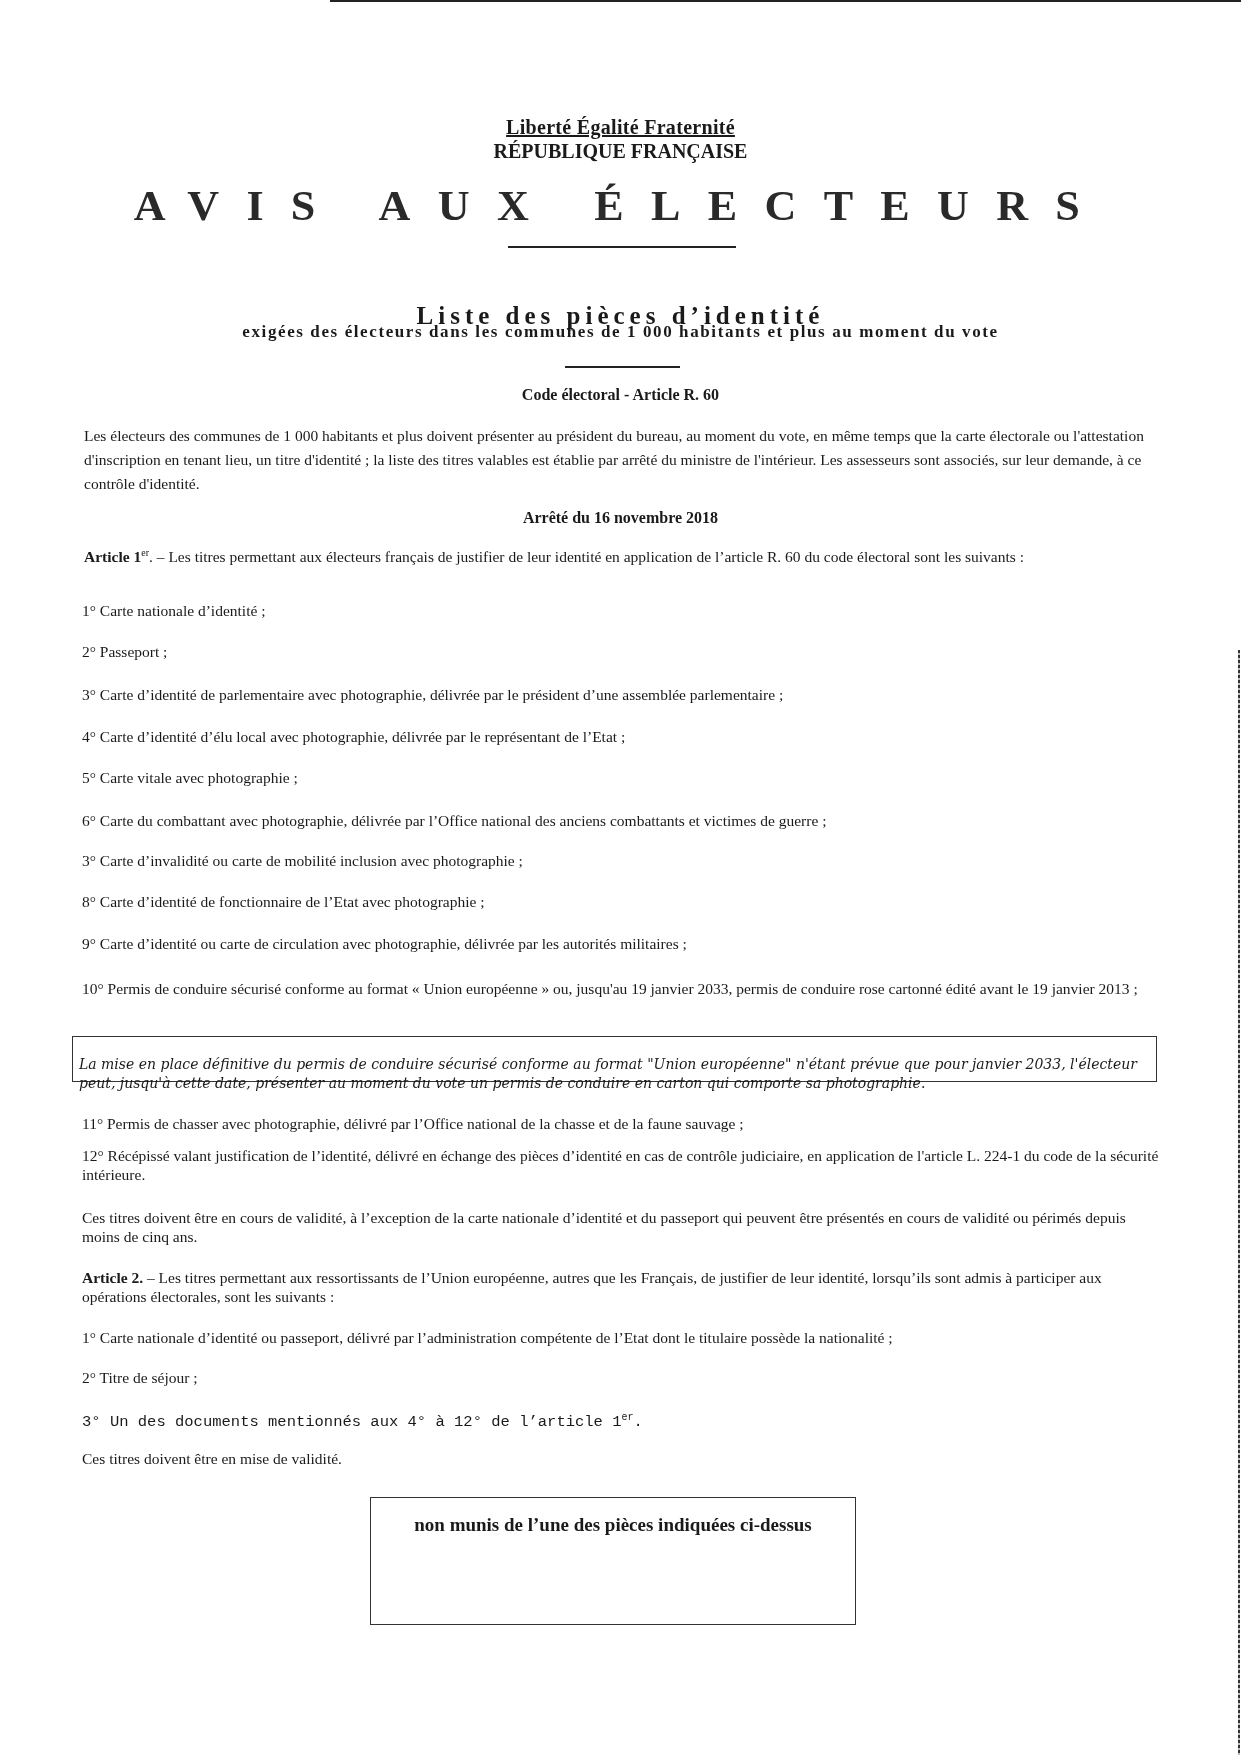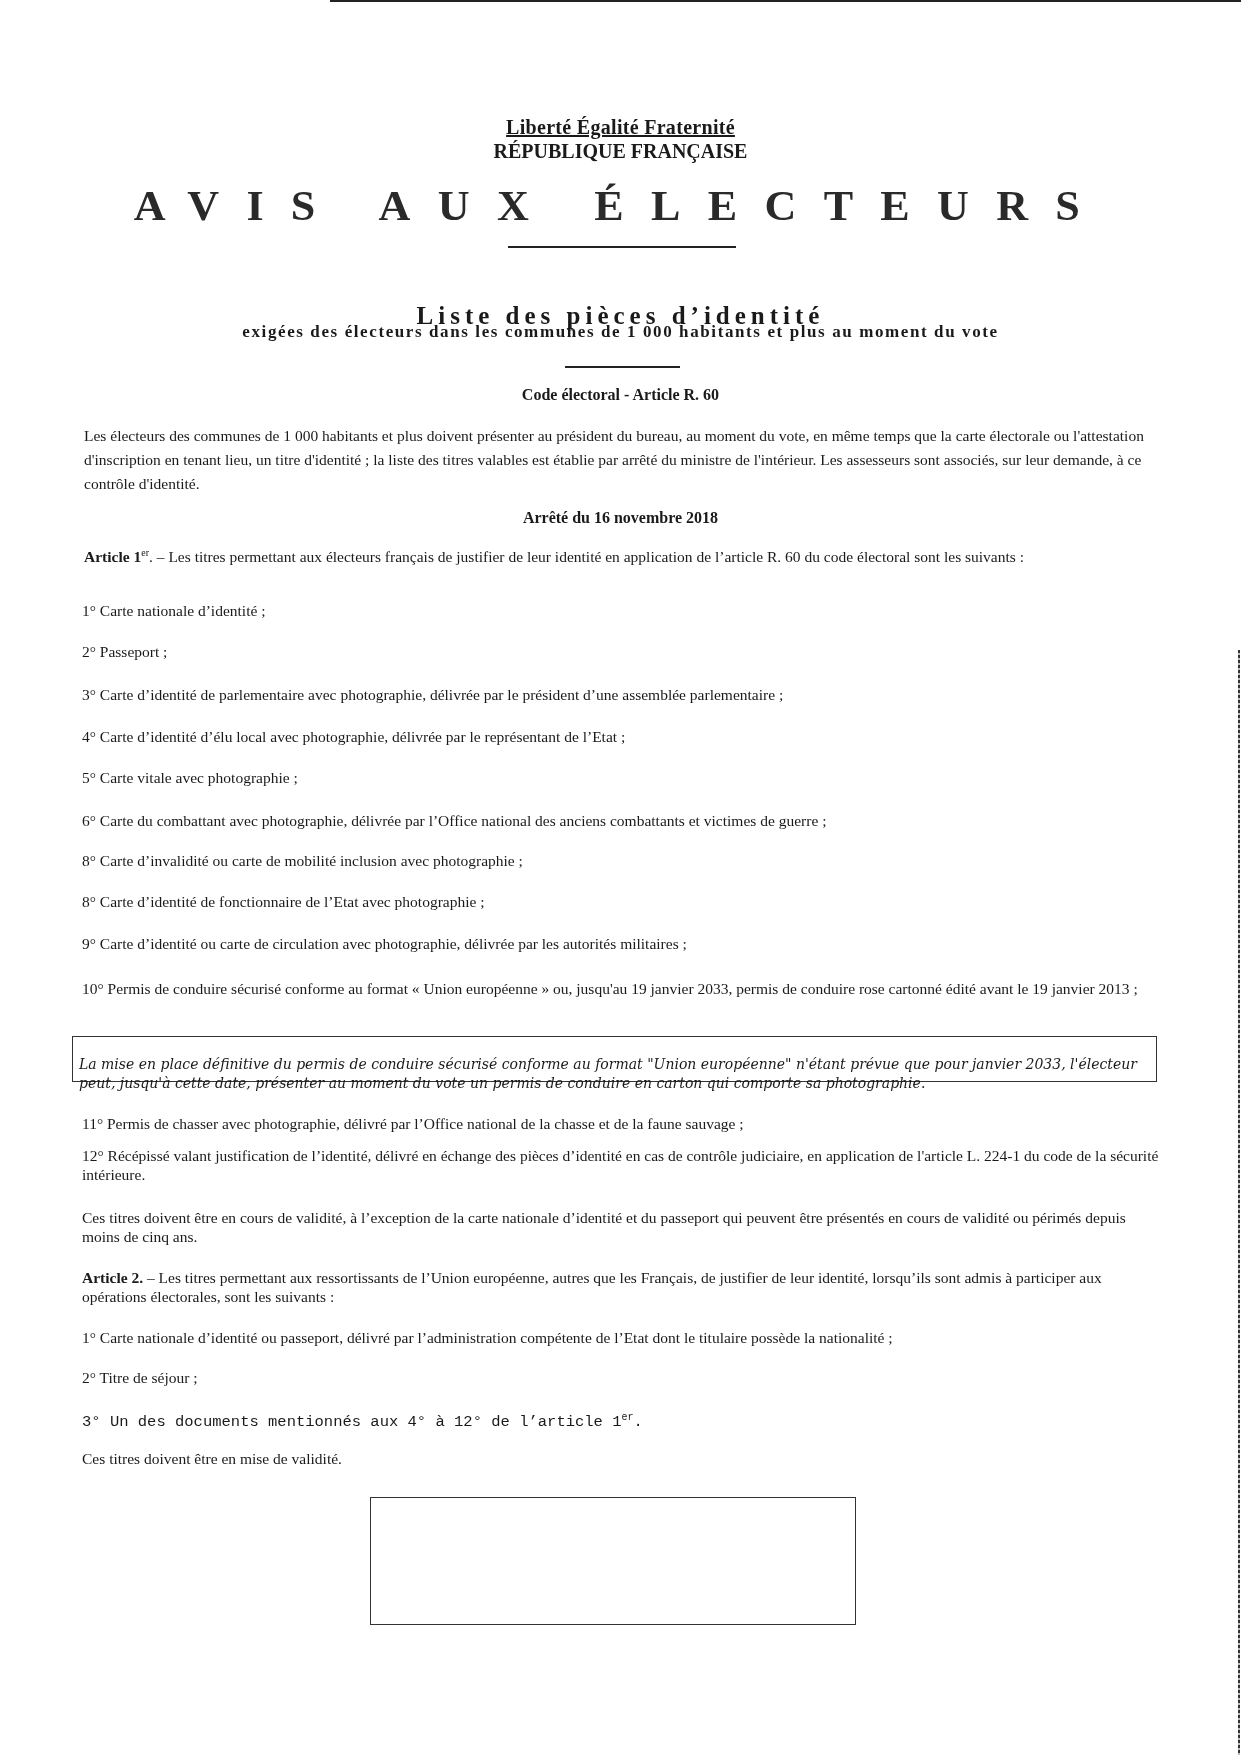--- a/index.html
+++ b/index.html
@@ -54,21 +54,21 @@
 <div class="abs para" style="top:541px;">
   <b>Article 1</b><sup>er</sup><span>. – Les titres permettant aux électeurs français de justifier de leur identité en application de l’article R. 60 du code électoral sont les suivants :</span>
 </div>
 
 <div class="abs item" style="top:601px;">1° Carte nationale d’identité ;</div>
 <div class="abs item" style="top:642px;">2° Passeport ;</div>
 <div class="abs item" style="top:685px;">3° Carte d’identité de parlementaire avec photographie, délivrée par le président d’une assemblée parlementaire ;</div>
 <div class="abs item" style="top:727px;">4° Carte d’identité d’élu local avec photographie, délivrée par le représentant de l’Etat ;</div>
 <div class="abs item" style="top:768px;">5° Carte vitale avec photographie ;</div>
 <div class="abs item" style="top:811px;">6° Carte du combattant avec photographie, délivrée par l’Office national des anciens combattants et victimes de guerre ;</div>
-<div class="abs item" style="top:851px;">8° Carte d’invalidité ou carte de mobilité inclusion avec photographie ;</div>
+<div class="abs item" style="top:851px;">3° Carte d’invalidité ou carte de mobilité inclusion avec photographie ;</div>
 <div class="abs item" style="top:892px;">8° Carte d’identité de fonctionnaire de l’Etat avec photographie ;</div>
 <div class="abs item" style="top:934px;">9° Carte d’identité ou carte de circulation avec photographie, délivrée par les autorités militaires ;</div>
 <div class="abs item" style="top:979px;">10° Permis de conduire sécurisé conforme au format « Union européenne » ou, jusqu'au 19 janvier 2033, permis de conduire rose cartonné édité avant le 19 janvier 2013 ;</div>
 
 <div class="abs note">La mise en place définitive du permis de conduire sécurisé conforme au format "Union européenne" n'étant prévue que pour janvier 2033, l'électeur peut, jusqu'à cette date, présenter au moment du vote un permis de conduire en carton qui comporte sa photographie.</div>
 
 <div class="abs item" style="top:1074px; margin-top:40px;">11° Permis de chasser avec photographie, délivré par l’Office national de la chasse et de la faune sauvage ;</div>
 <div class="abs item" style="top:1146px;">12° Récépissé valant justification de l’identité, délivré en échange des pièces d’identité en cas de contrôle judiciaire, en application de l'article L. 224-1 du code de la sécurité intérieure.</div>
 
 <div class="abs item" style="top:1208px;">Ces titres doivent être en cours de validité, à l’exception de la carte nationale d’identité et du passeport qui peuvent être présentés en cours de validité ou périmés depuis moins de cinq ans.</div>
@@ -78,13 +78,14 @@
 </div>
 
 <div class="abs item" style="top:1328px;">1° Carte nationale d’identité ou passeport, délivré par l’administration compétente de l’Etat dont le titulaire possède la nationalité ;</div>
 <div class="abs item" style="top:1368px;">2° Titre de séjour ;</div>
 <div class="abs item" style="top:1408px;font-family:Liberation Mono, monospace;">
   <span>3° Un des documents mentionnés aux 4° à 12° de l’article 1</span><sup>er</sup><span>.</span>
 </div>
 <div class="abs item" style="top:1449px;">Ces titres doivent être en mise de validité.</div>
 
 <div class="abs final">
+  <div class="l2">non munis de l’une des pièces indiquées ci-dessus</div>
 </div>
 
 </body></html>

